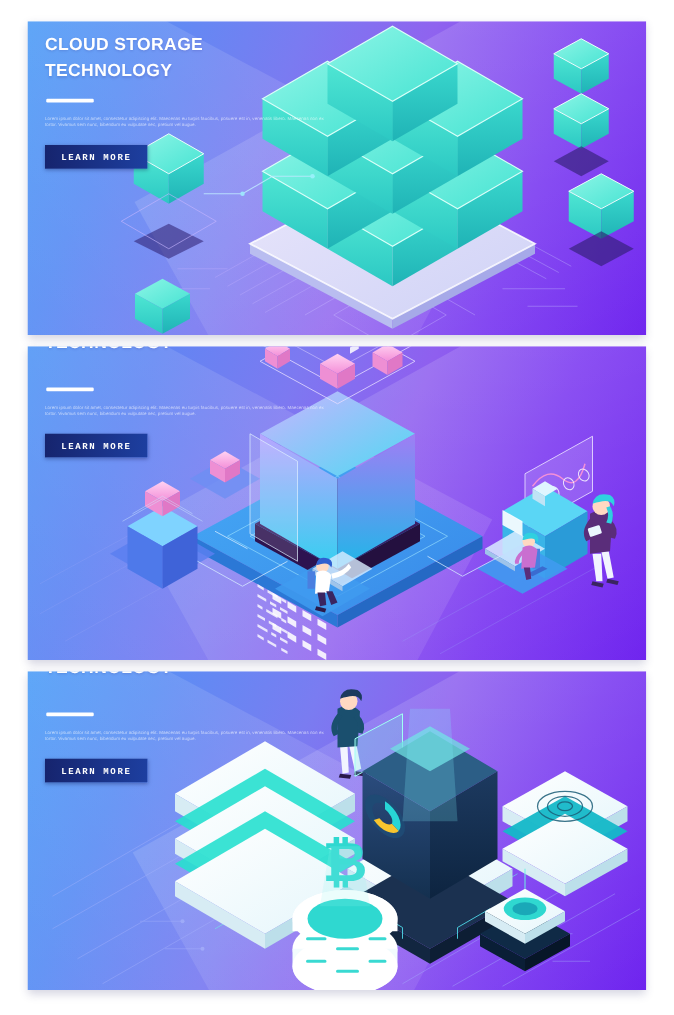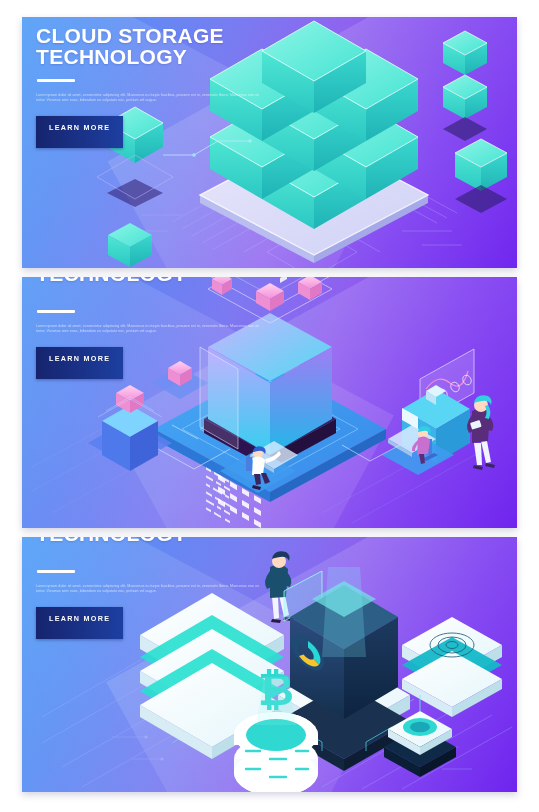--- a/index.html
+++ b/index.html
@@ -33,34 +33,34 @@
   .wedge2{
     position:absolute;right:-20%;bottom:-55%;width:90%;height:150%;
     background:linear-gradient(180deg,rgba(255,255,255,.13),rgba(255,255,255,0));
     transform:rotate(-29deg);pointer-events:none;
   }
 
   
   .copy{position:absolute;left:14px;top:8px;width:232px;z-index:30;}
   .copy.clip{top:-14px;}
   .title{
-    color:#fff;font-weight:bold;font-size:21px;line-height:21px;
+    color:#fff;font-weight:bold;font-size:14px;line-height:21px;
     letter-spacing:.3px;text-shadow:0 1px 2px rgba(40,30,110,.18);
   }
   .rule{width:38px;height:2.5px;background:#fff;margin:12px 0 11px 1px;border-radius:1px;}
   .copy.clip .rule{margin-top:26px;}
   .body-text{
     color:rgba(255,255,255,.62);font-size:3.6px;line-height:5.4px;
     width:228px;letter-spacing:.05px;
   }
   .btn{
-    margin-top:13px;display:inline-block;padding:7px 13px 16px;
+    margin-top:13px;display:inline-block;padding:7px 13px 4px;
     background:linear-gradient(90deg,#16246e,#1d3fa0);
     color:#fff;font-size:7.2px;font-weight:bold;letter-spacing:1.3px;
-    border:none;cursor:pointer;font-family:Liberation Sans, sans-serif;
+    border:none;cursor:pointer;font-family:Liberation Mono, monospace;
     box-shadow:0 1px 3px rgba(10,10,60,.35);
   }
 
   
   .art{position:absolute;inset:0;z-index:10;pointer-events:none;}
   svg{display:block;}
 
   .floor-lines{opacity:.5;}
 </style>
 </head>

